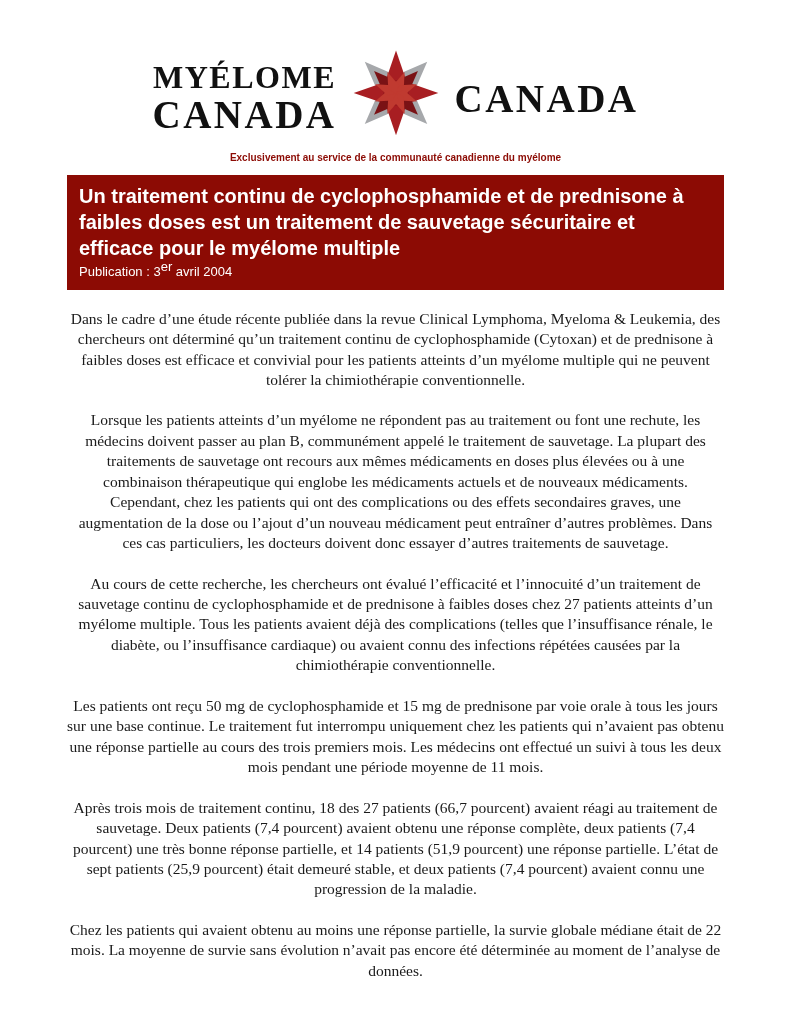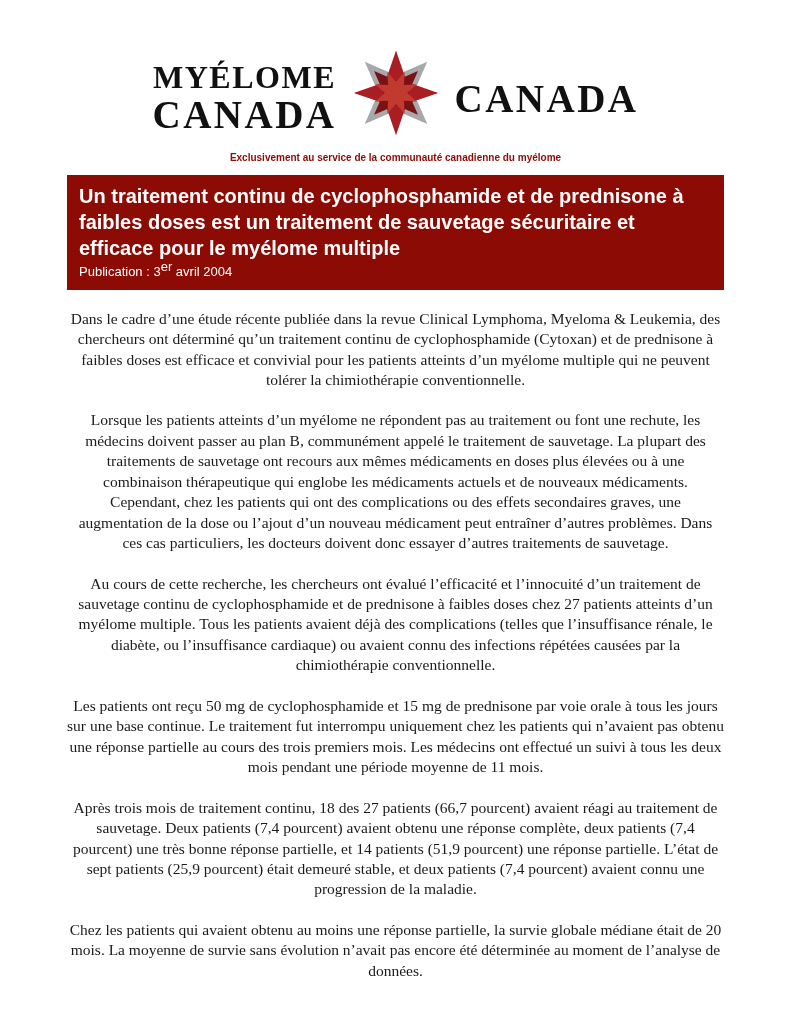--- a/index.html
+++ b/index.html
@@ -158,16 +158,16 @@
     <h1>Un traitement continu de cyclophosphamide et de prednisone à faibles doses est un traitement de sauvetage sécuritaire et efficace pour le myélome multiple</h1>
     <div class="pub"><span>Publication : 3</span><sup>er</sup><span> avril 2004</span></div>
   </section>
 
   <main class="body-text">
     <p>Dans le cadre d’une étude récente publiée dans la revue Clinical Lymphoma, Myeloma &amp; Leukemia, des chercheurs ont déterminé qu’un traitement continu de cyclophosphamide (Cytoxan) et de prednisone à faibles doses est efficace et convivial pour les patients atteints d’un myélome multiple qui ne peuvent tolérer la chimiothérapie conventionnelle.</p>
     <p>Lorsque les patients atteints d’un myélome ne répondent pas au traitement ou font une rechute, les médecins doivent passer au plan B, communément appelé le traitement de sauvetage.  La plupart des traitements de sauvetage ont recours aux mêmes médicaments en doses plus élevées ou à une combinaison thérapeutique qui englobe les médicaments actuels et de nouveaux médicaments. Cependant, chez les patients qui ont des complications ou des effets secondaires graves, une augmentation de la dose ou l’ajout d’un nouveau médicament peut entraîner d’autres problèmes.  Dans ces cas particuliers, les docteurs doivent donc essayer d’autres traitements de sauvetage.</p>
     <p>Au cours de cette recherche, les chercheurs ont évalué l’efficacité et l’innocuité d’un traitement de sauvetage continu de cyclophosphamide et de prednisone à faibles doses chez 27 patients atteints d’un myélome multiple. Tous les patients avaient déjà des complications (telles que l’insuffisance rénale, le diabète, ou l’insuffisance cardiaque) ou avaient connu des infections répétées causées par la chimiothérapie conventionnelle.</p>
     <p>Les patients ont reçu 50 mg de cyclophosphamide et 15 mg de prednisone par voie orale à tous les jours sur une base continue. Le traitement fut interrompu uniquement chez les patients qui n’avaient pas obtenu une réponse partielle au cours des trois premiers mois.  Les médecins ont effectué un suivi à tous les deux mois pendant une période moyenne de 11 mois.</p>
     <p>Après trois mois de traitement continu, 18 des 27 patients (66,7 pourcent) avaient réagi au traitement de sauvetage. Deux patients (7,4 pourcent) avaient obtenu une réponse complète, deux patients (7,4 pourcent) une très bonne réponse partielle, et 14 patients (51,9 pourcent) une réponse partielle. L’état de sept patients (25,9 pourcent) était demeuré stable, et deux patients (7,4 pourcent) avaient connu une progression de la maladie.</p>
-    <p>Chez les patients qui avaient obtenu au moins une réponse partielle, la survie globale médiane était de 20 mois.  La moyenne de survie sans évolution n’avait pas encore été déterminée au moment de l’analyse de données.</p>
+    <p>Chez les patients qui avaient obtenu au moins une réponse partielle, la survie globale médiane était de 22 mois.  La moyenne de survie sans évolution n’avait pas encore été déterminée au moment de l’analyse de données.</p>
   </main>
 
 </div>
 
 </body></html>

